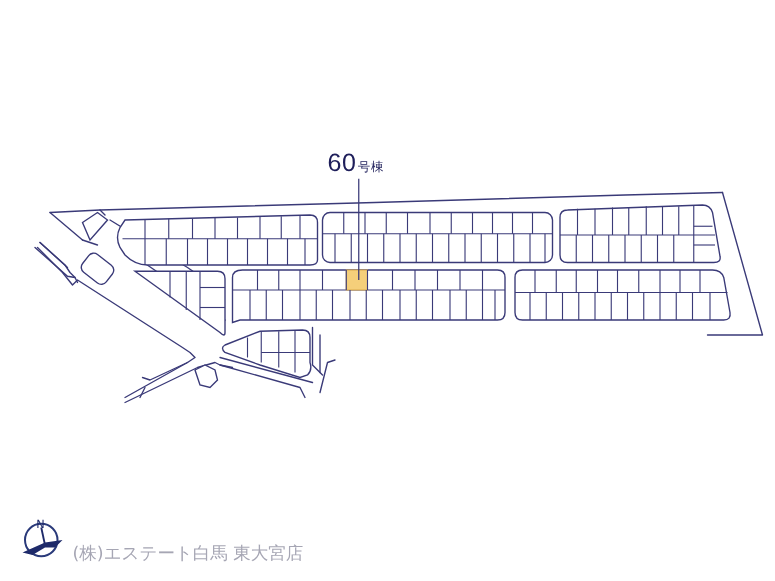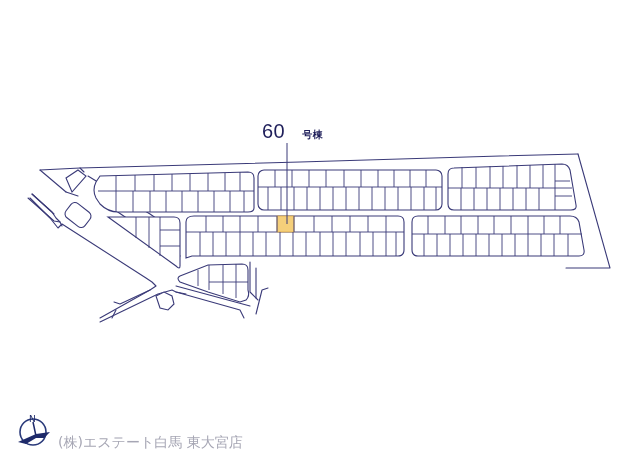--- a/index.html
+++ b/index.html
@@ -3,21 +3,21 @@
   <meta charset="utf-8">
   <style>
     html, body { margin: 0; padding: 0; background: #ffffff; }
     body { width: 620px; height: 465px; position: relative; overflow: hidden; font-family: "DejaVu Sans", sans-serif; }
     #map { position: absolute; left: 0; top: 0; width: 620px; height: 465px; }
     .ln { fill: none; stroke: #3a3a78; stroke-width: 1.1; stroke-linecap: round; stroke-linejoin: round; }
     .blk { fill: #ffffff; stroke: #3a3a78; stroke-width: 1.1; }
     .div { stroke: #3a3a78; stroke-width: 0.9; }
     .hl { fill: #f5cf7a; stroke: #d9a94a; stroke-width: 0.8; }
     .lbl-num { position: absolute; left: 262px; top: 120px; font-family: "Liberation Sans", sans-serif; font-size: 20px; color: #1e1e5a; letter-spacing: 0.5px; }
-    .lbl-suffix { font-size: 10px; font-weight: bold; margin-left: 17px; }
+    .lbl-suffix { font-size: 10px; font-weight: normal; margin-left: 1px; }
     .footer { position: absolute; left: 58px; top: 434px; font-family: "DejaVu Sans", sans-serif; font-size: 14px; color: #a6a6b4; white-space: nowrap; }
     .compass { position: absolute; left: 14px; top: 410px; width: 42px; height: 42px; }
   </style>
 </head>
 <body>
 
 <svg id="map" viewBox="0 0 620 465" xmlns="http://www.w3.org/2000/svg">
 
   <g>
 

